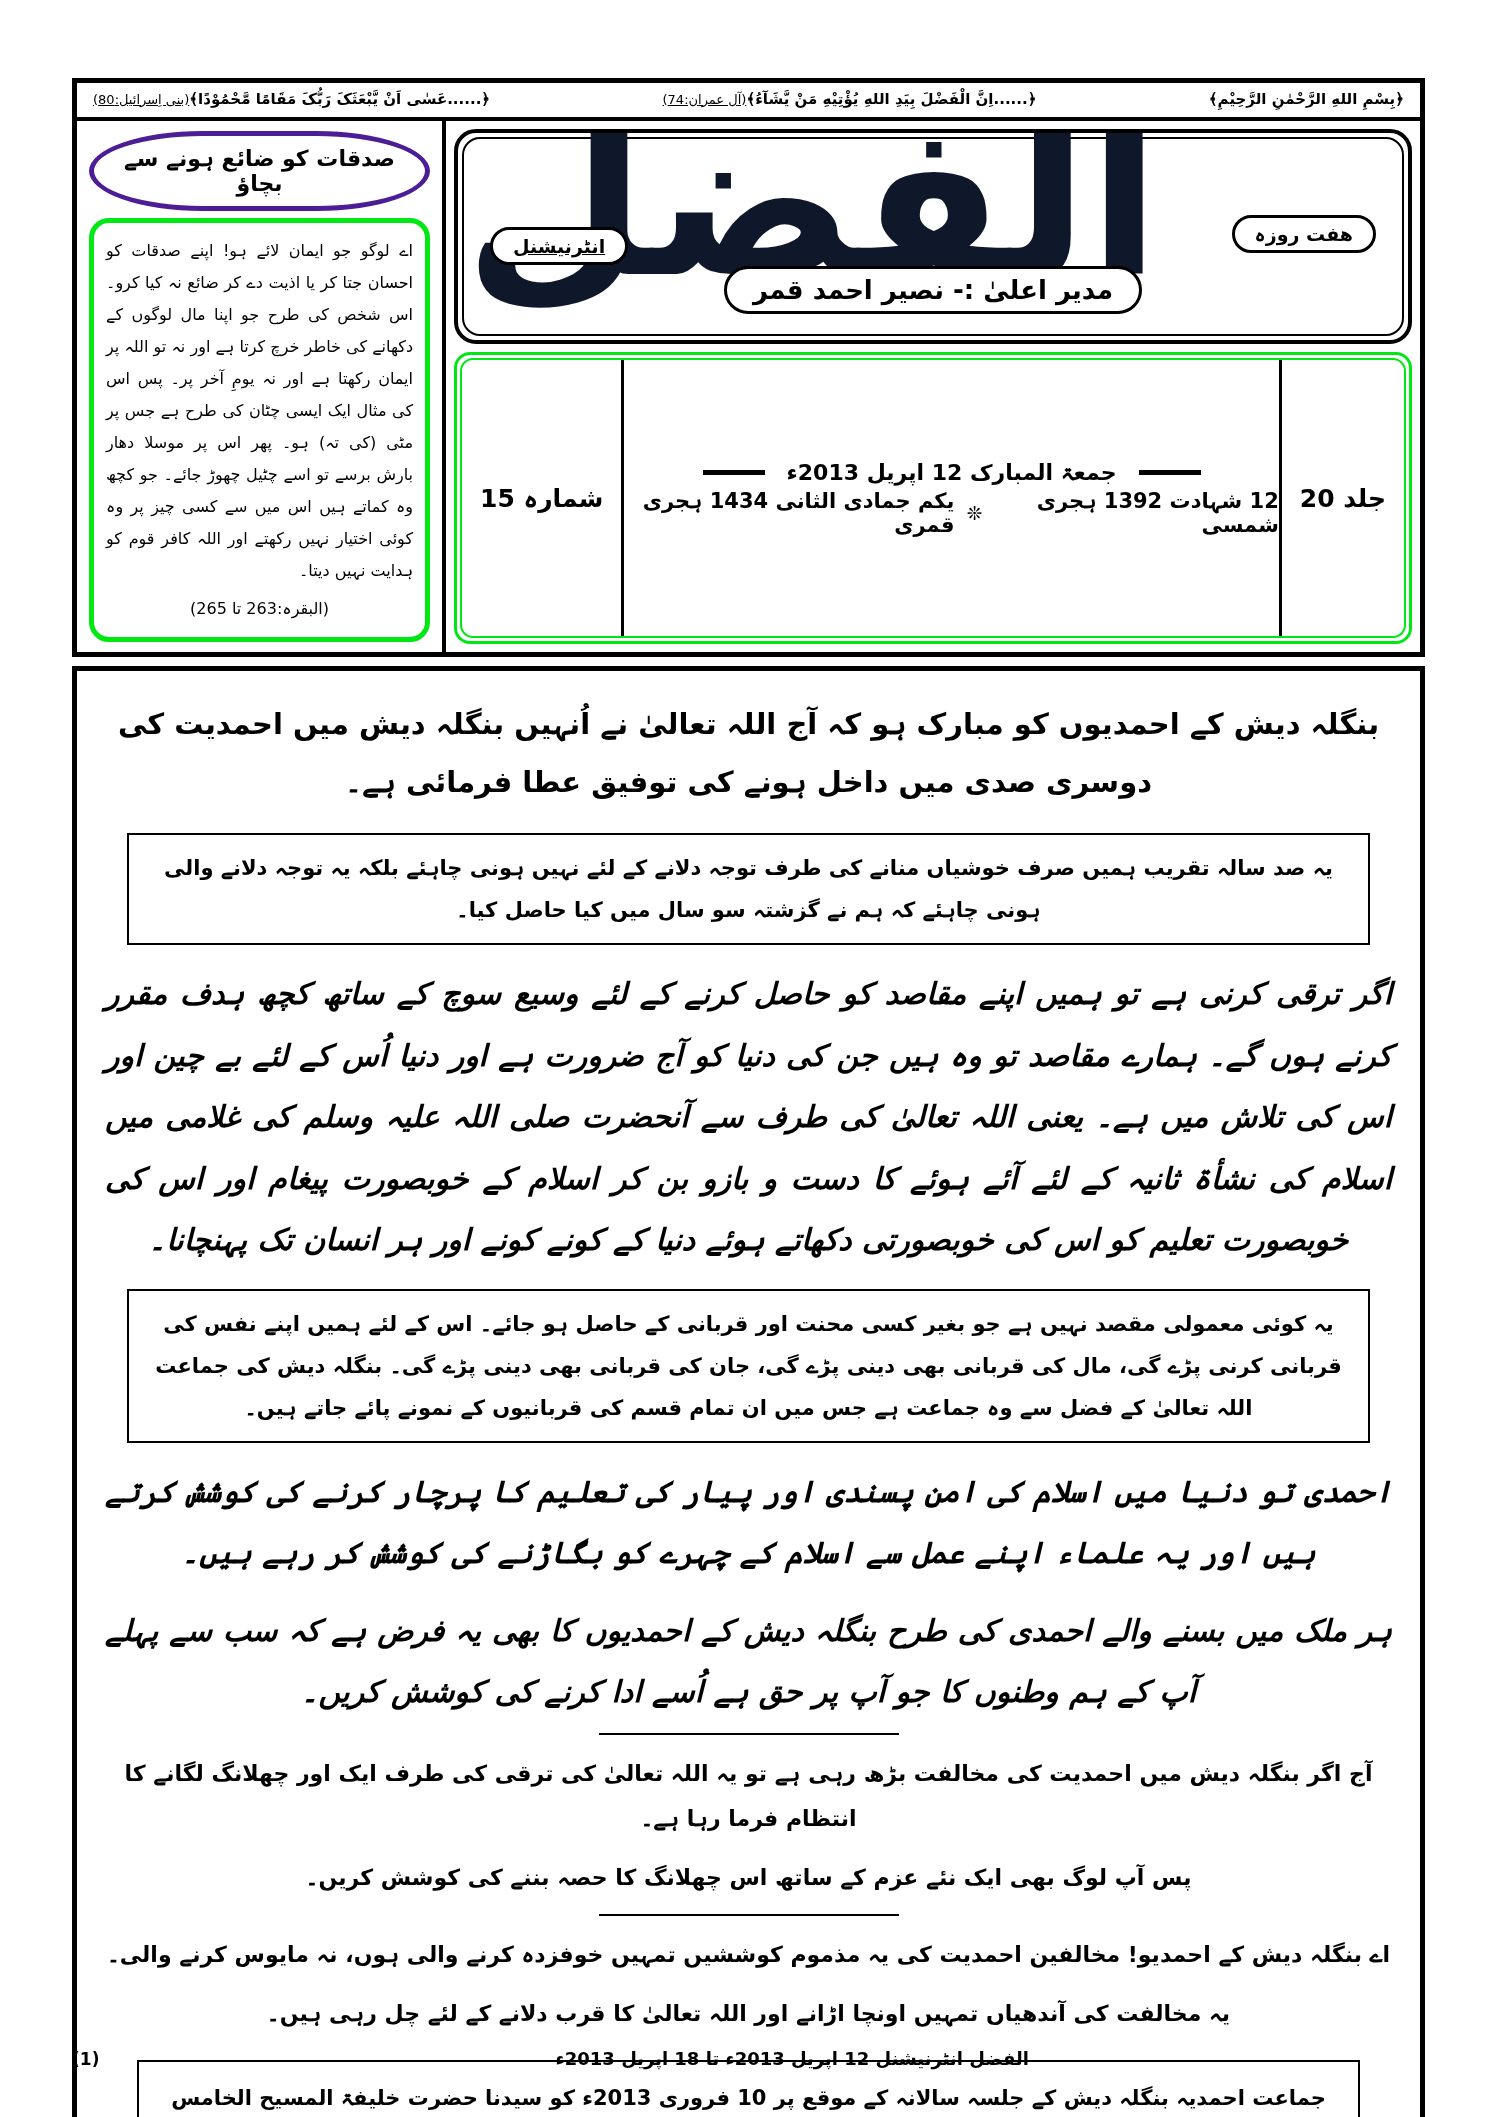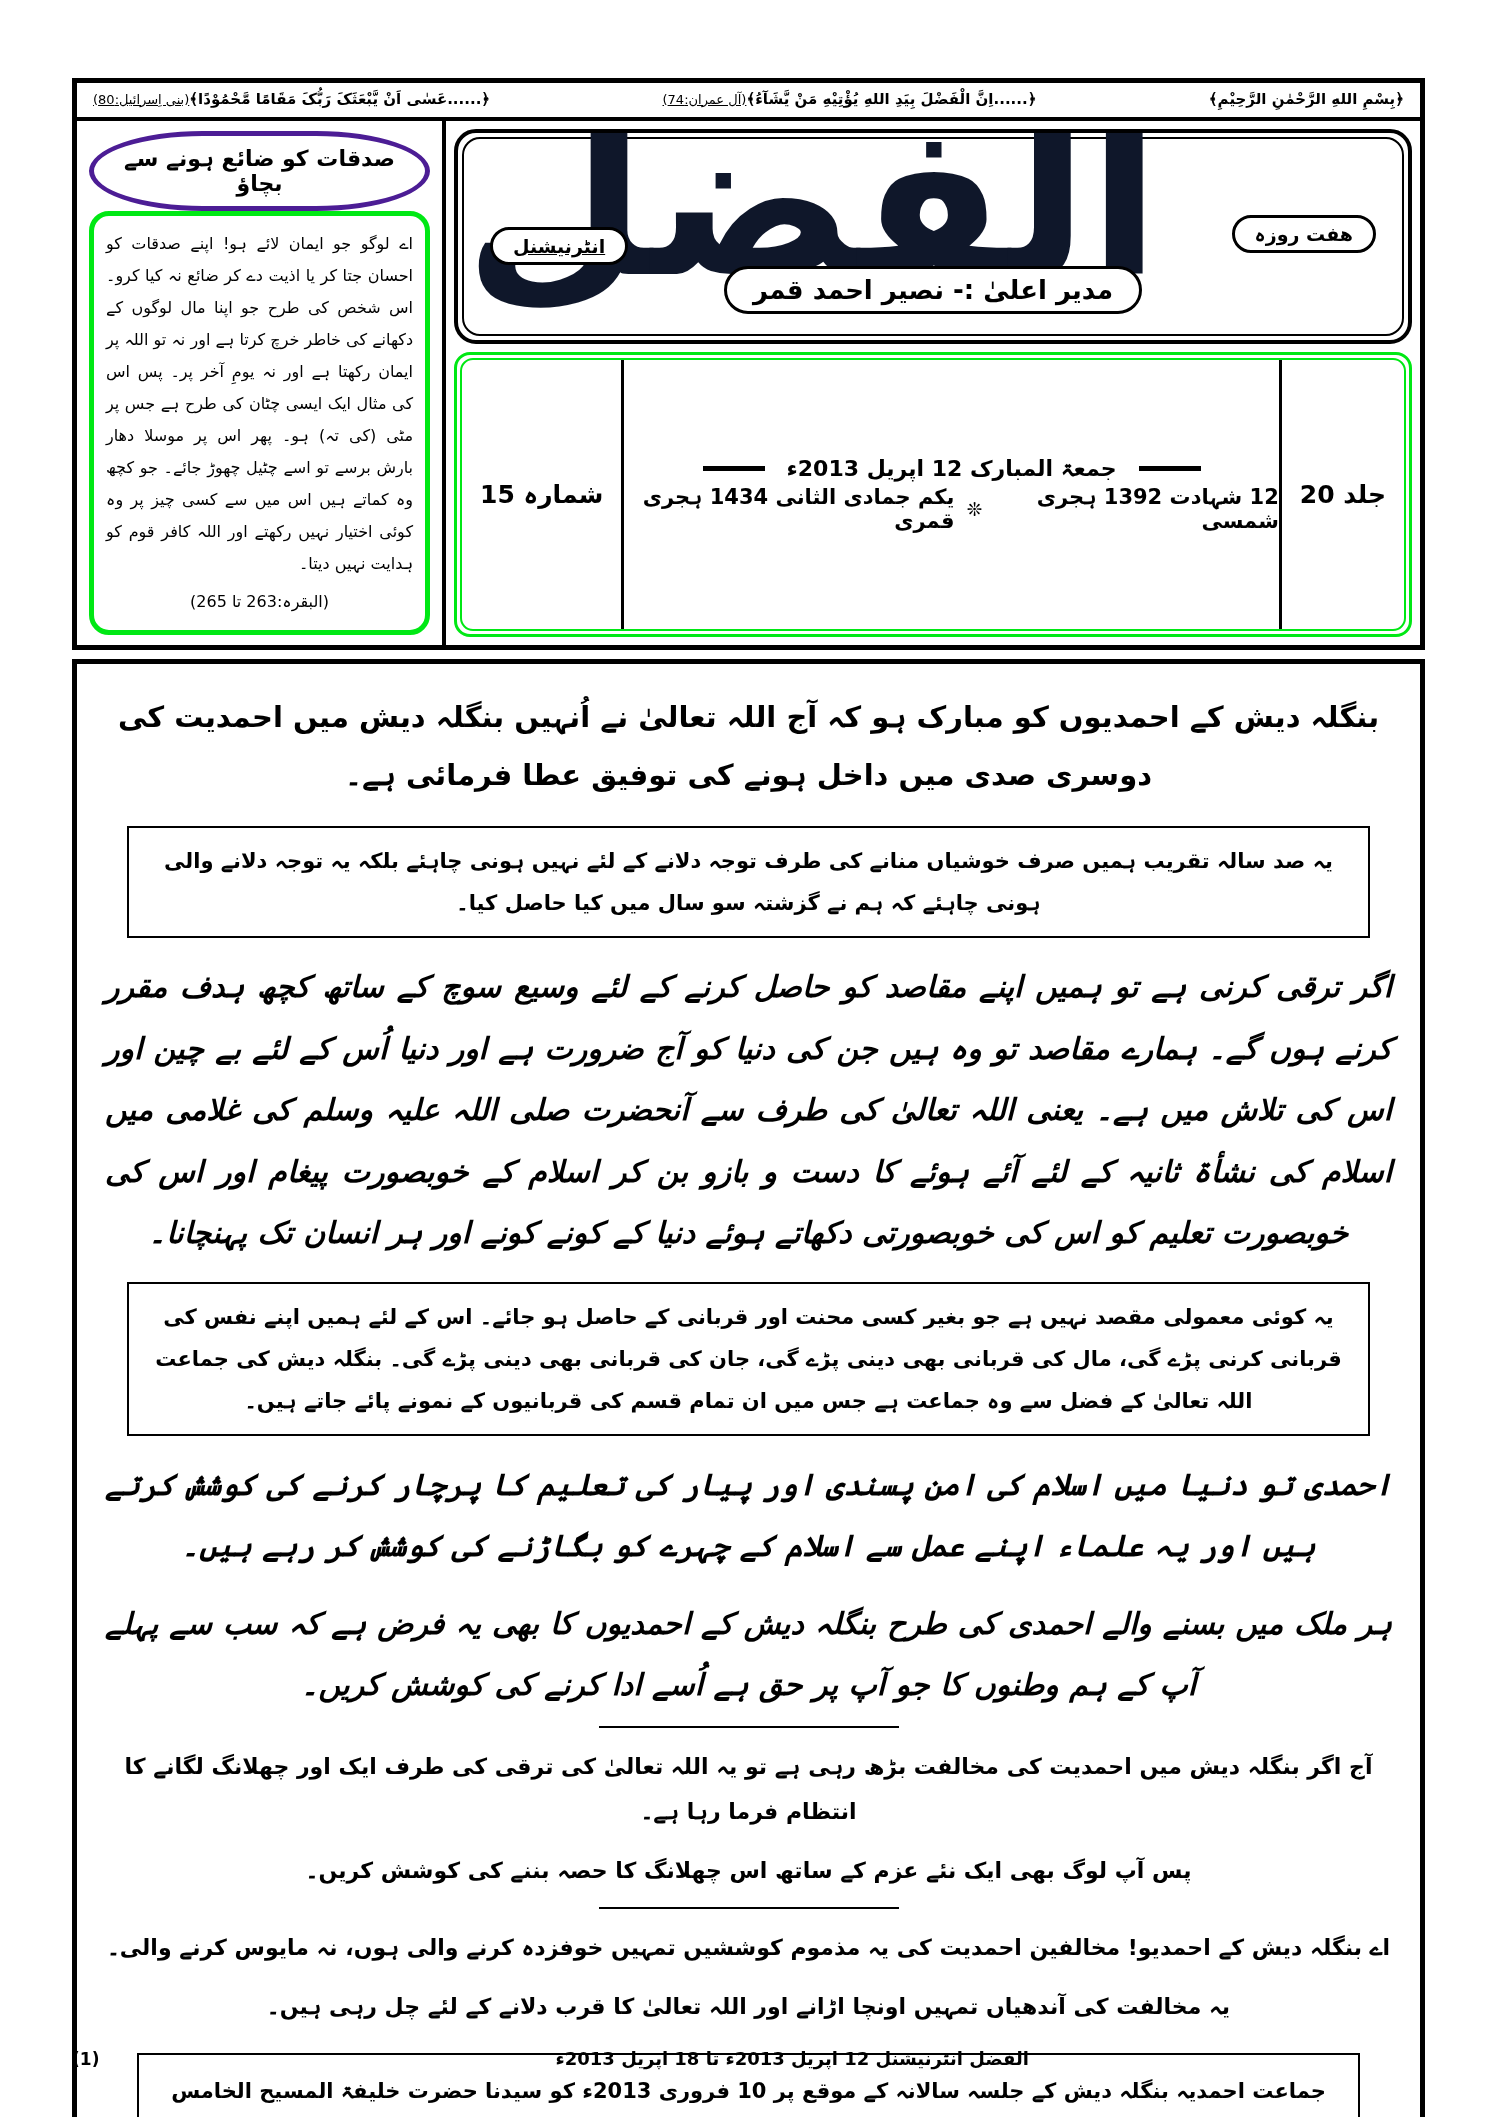--- a/index.html
+++ b/index.html
@@ -155,21 +155,21 @@
   }
   .sadqat-title{
     border:5px solid #4c1d95;
     border-radius:50%/60px;
     padding:10px 8px;
     text-align:center;
     font-size:22px;font-weight:bold;
     box-sizing:border-box;
   }
   .sadqat-body{
-    margin-top:0;
+    margin-top:7px;
     border:5px solid #00e814;
     border-radius:20px;
     padding:12px 12px;
     font-size:16px;
     line-height:2.0;
     text-align:justify;
     flex:1 1 auto;
     box-sizing:border-box;
   }
   .sadqat-ref{display:block;text-align:center;margin-top:6px;font-size:16px;}

